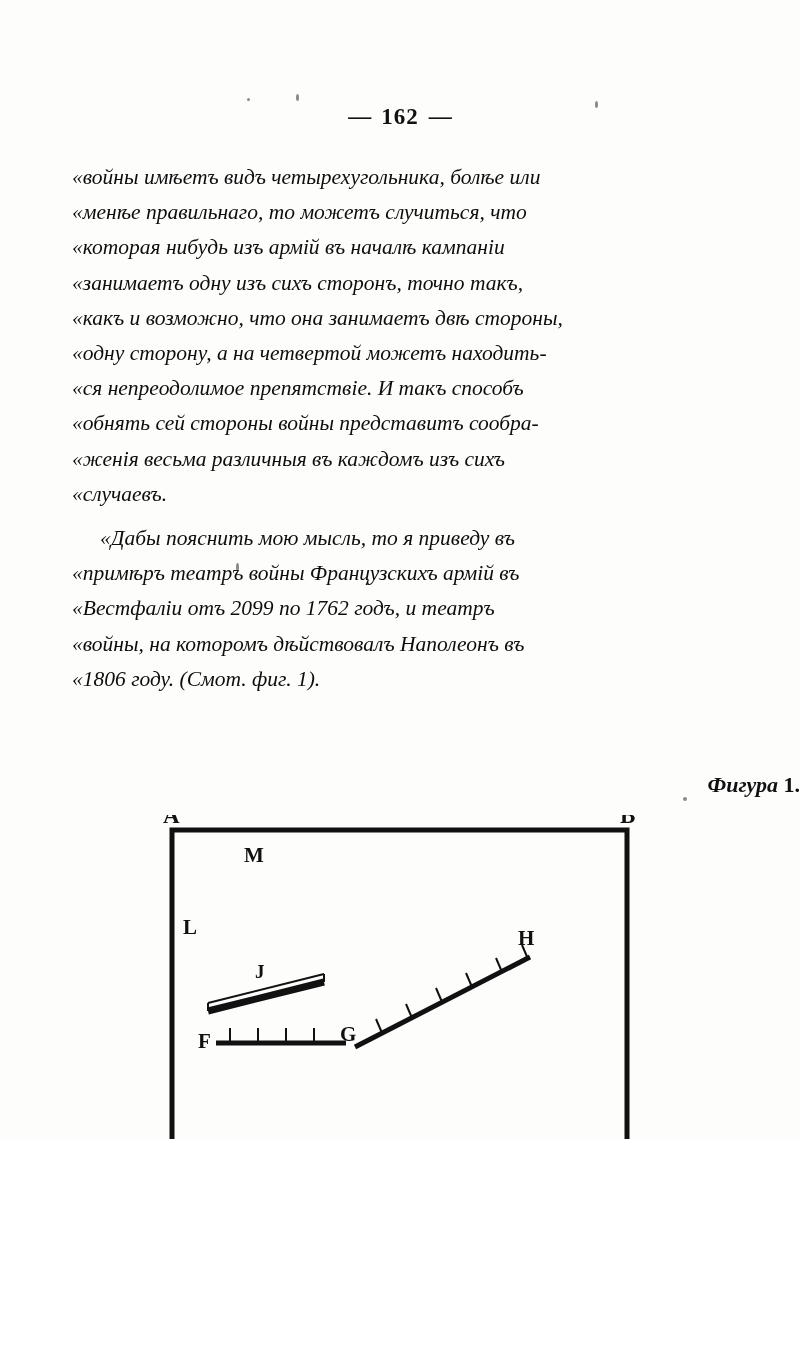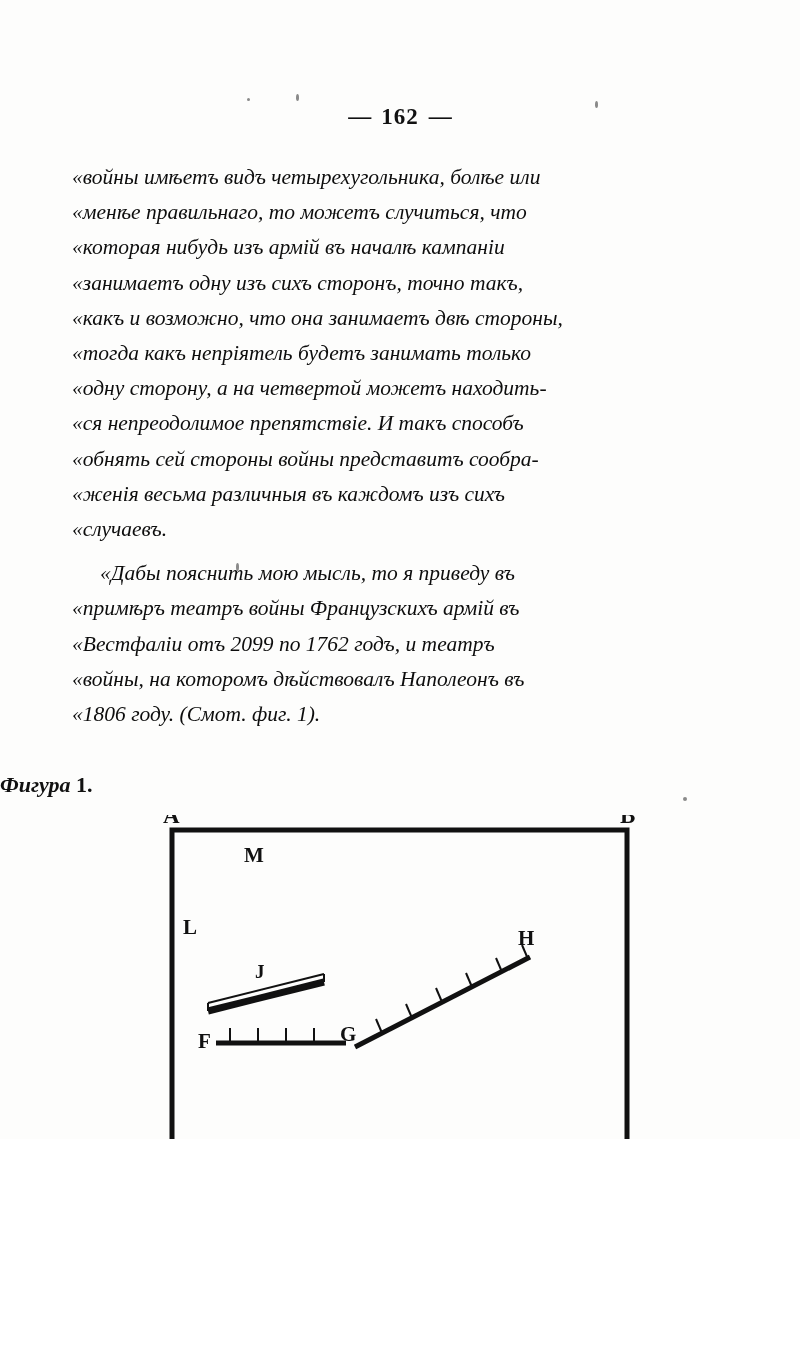--- a/index.html
+++ b/index.html
@@ -50,21 +50,21 @@
   }
   .para2 {
     margin-top: 9px;
   }
   
   .figcaption {
     position: absolute;
     top: 772px;
     left: 0;
     width: 800px;
-    text-align: left;
+    text-align: right;
     font-size: 22px;
     font-family: "Liberation Serif", serif;
   }
   .figcaption .ital {
     font-style: italic;
     font-weight: bold;
   }
   .figcaption .num {
     font-weight: bold;
     font-style: normal;
@@ -95,21 +95,20 @@
   <div class="pagenum">
     <span class="dash">—</span><span>162</span><span class="dash">—</span>
   </div>
 
   <div class="textblock">
     <div class="line">«войны имѣетъ видъ четырехугольника, болѣе или</div>
     <div class="line">«менѣе правильнаго, то можетъ случиться, что</div>
     <div class="line">«которая нибудь изъ армій въ началѣ кампаніи</div>
     <div class="line">«занимаетъ одну изъ сихъ сторонъ, точно такъ,</div>
     <div class="line">«какъ и возможно, что она занимаетъ двѣ стороны,</div>
-    <div class="line">«тогда какъ непріятель будетъ занимать только</div>
     <div class="line">«одну сторону, а на четвертой можетъ находить-</div>
     <div class="line">«ся непреодолимое препятствіе. И такъ способъ</div>
     <div class="line">«обнять сей стороны войны представитъ сообра-</div>
     <div class="line">«женія весьма различныя въ каждомъ изъ сихъ</div>
     <div class="line">«случаевъ.</div>
 
     <div class="line para2" style="text-indent:28px;">«Дабы пояснить мою мысль, то я приведу въ</div>
     <div class="line">«примѣръ театръ войны Французскихъ армій въ</div>
     <div class="line">«Вестфаліи отъ 2099 по 1762 годъ, и театръ</div>
     <div class="line">«войны, на которомъ дѣйствовалъ Наполеонъ въ</div>

